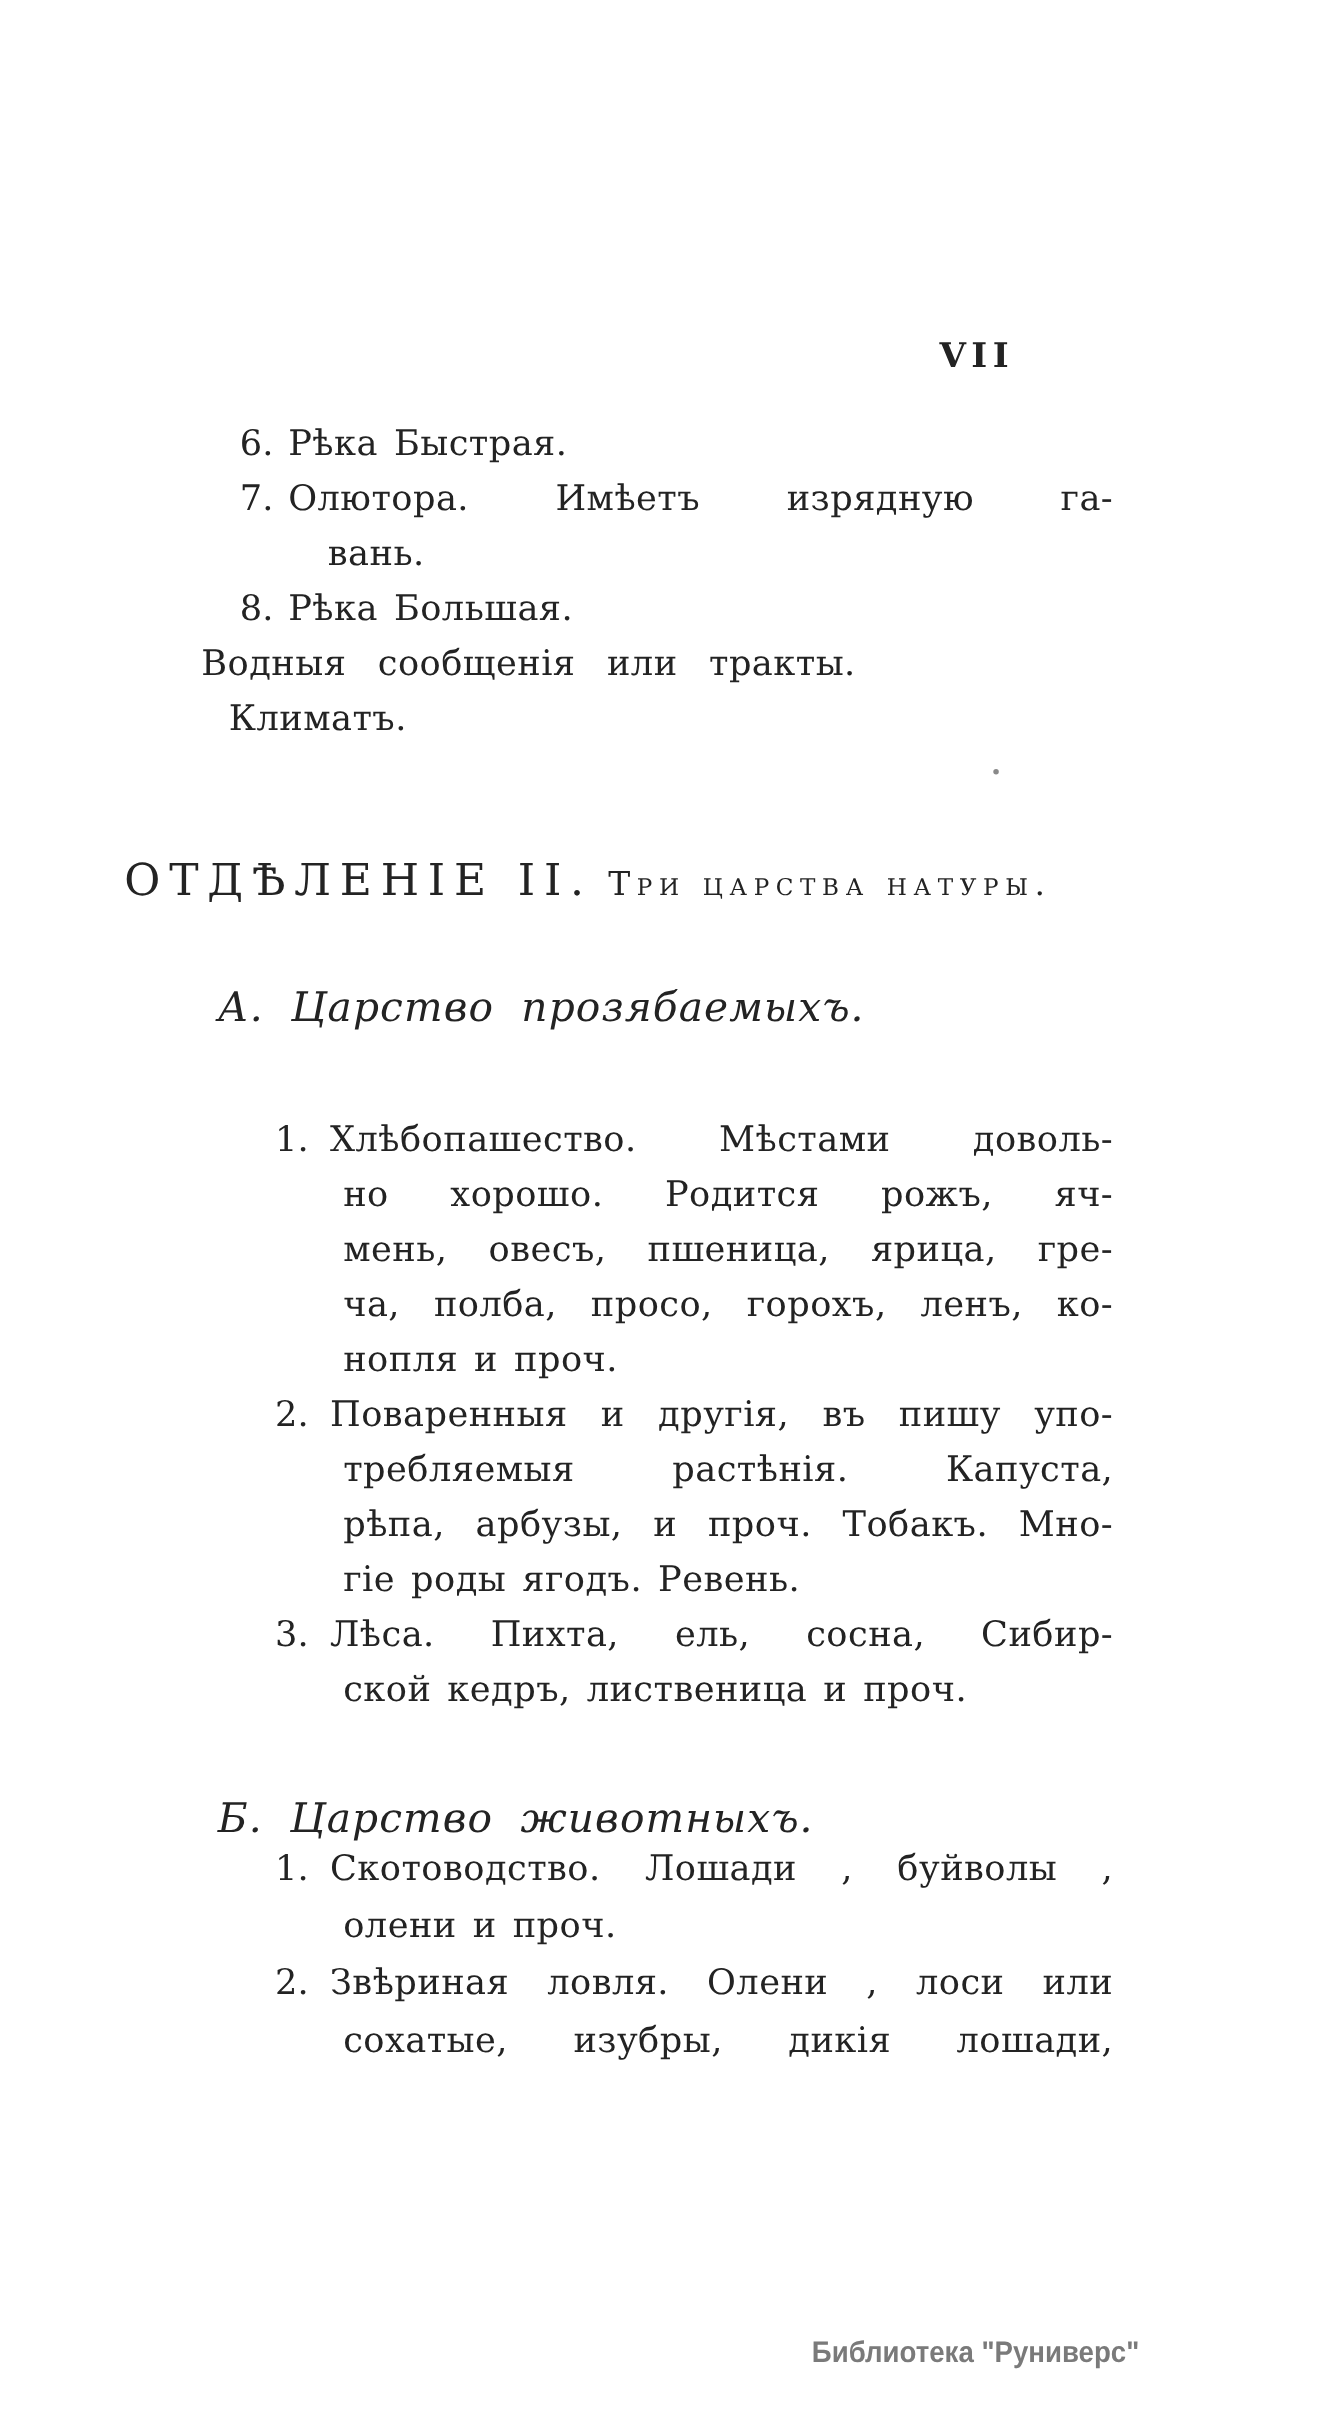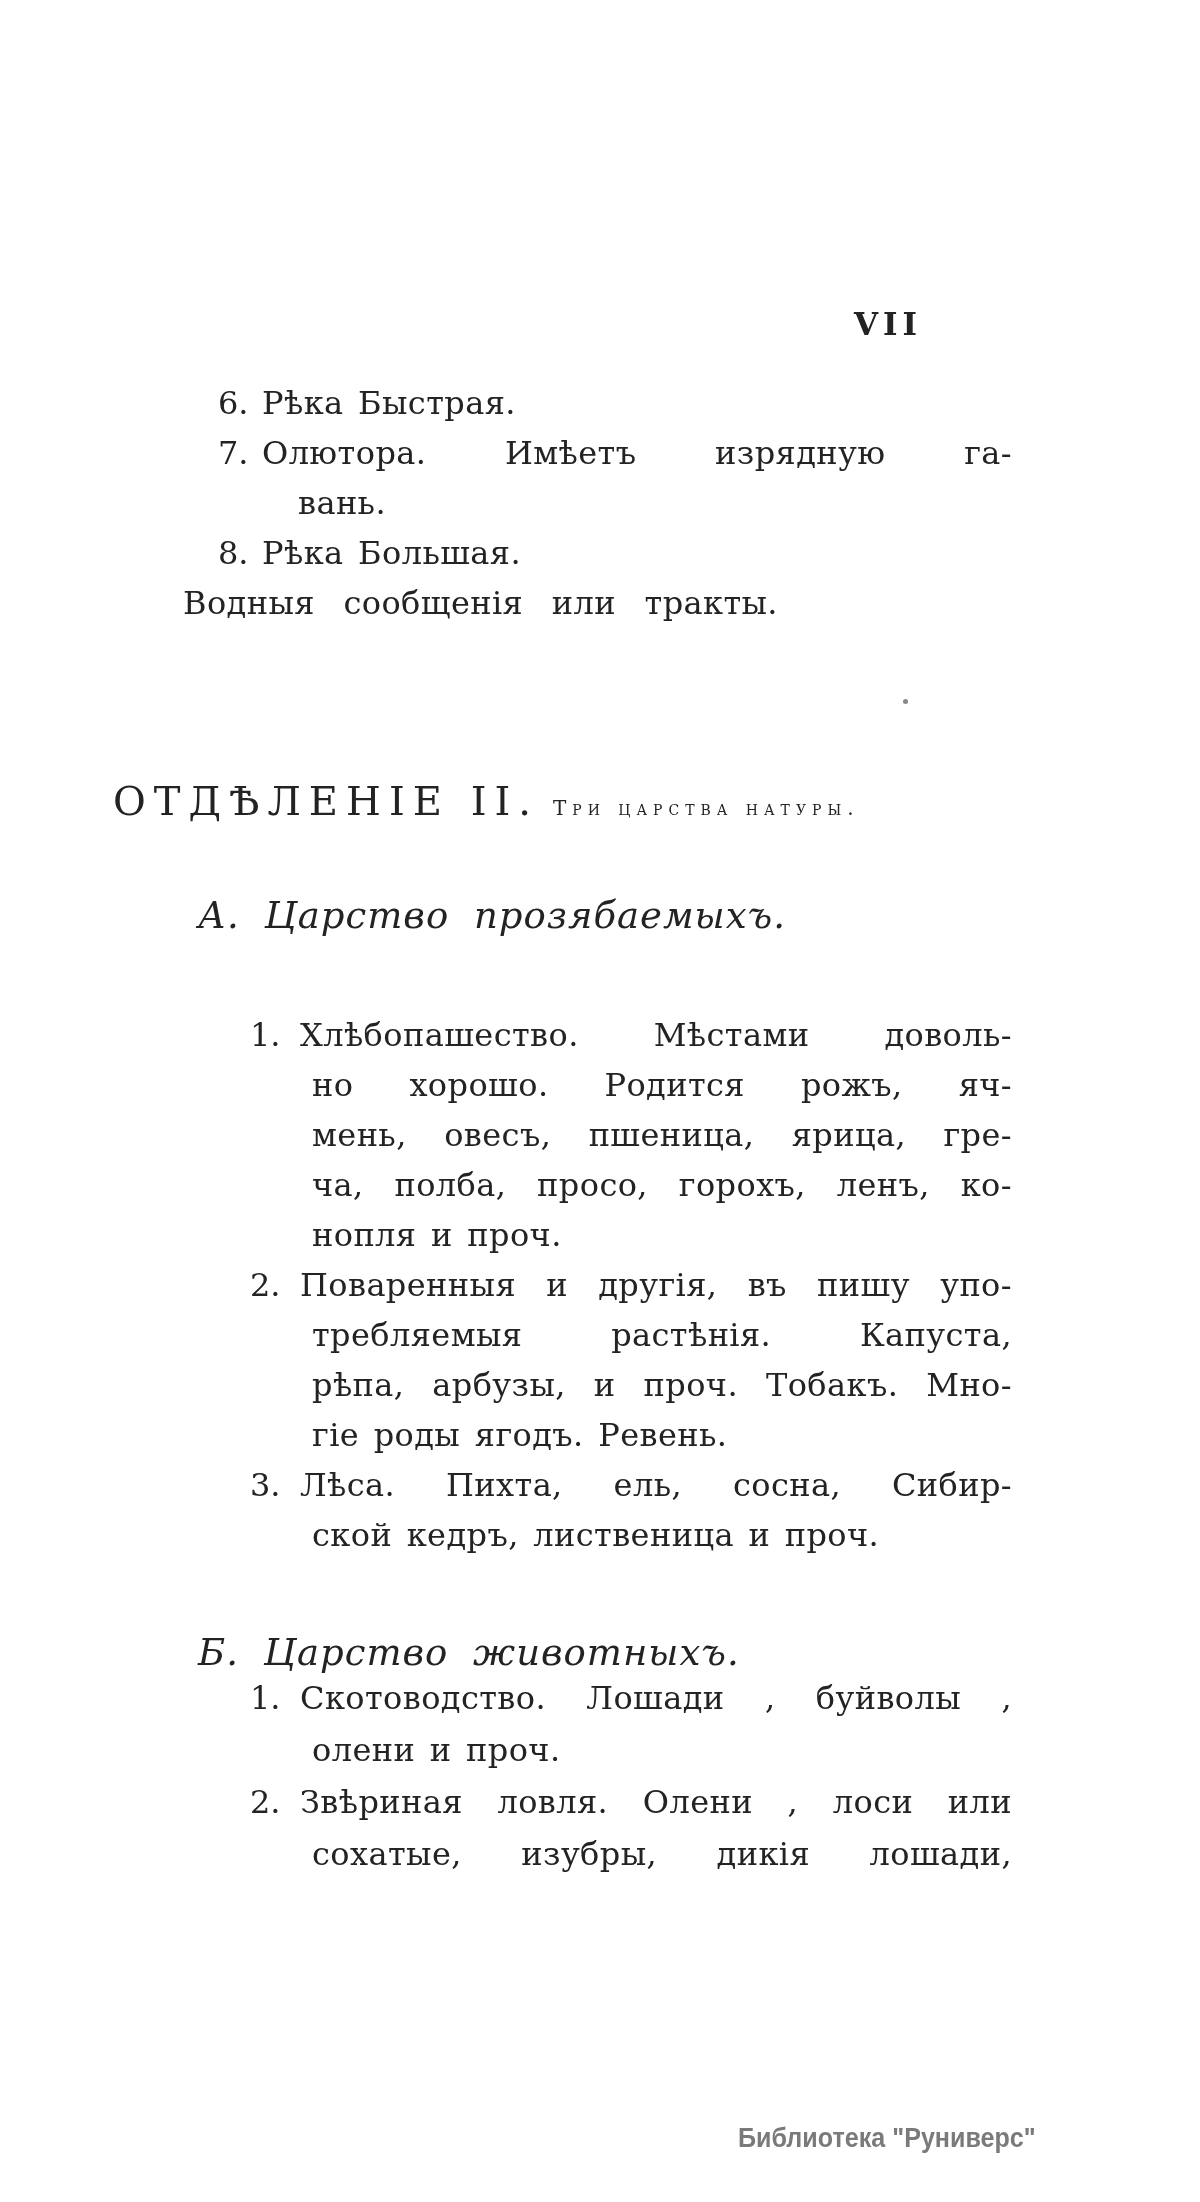--- a/index.html
+++ b/index.html
@@ -26,21 +26,21 @@
 
   
   .summary { left:183px; top:578px; width:829px; }
   .summary .row .t { width:100%; }
   .summary .wide .t { word-spacing:18px; }
   .summary .ind .t { padding-left:25px; }
 
   
   .secheading { left:113px; top:777px; white-space:nowrap; line-height:1.2; }
   .secheading .label { font-size:40px; letter-spacing:8px; }
-  .secheading .subtitle { font-size:20px; letter-spacing:6px; font-variant:small-caps; margin-left:14px; }
+  .secheading .subtitle { font-size:30px; letter-spacing:6px; font-variant:small-caps; margin-left:14px; }
 
   
   .subhead { font-style:italic; font-size:37px; letter-spacing:1px; word-spacing:12px; white-space:nowrap; line-height:1; }
   .subhead-a { left:198px; top:897px; }
   .subhead-b { left:198px; top:1587px;margin-top:47px; }
 
   
   .alist { left:250px; top:1010px; width:762px; }
   .blist { left:250px; top:1672px; width:762px; }
   .blist .row { line-height:52px; }
@@ -80,20 +80,23 @@
     </div>
     <div class="row">
       <div class="m">8.</div>
       <div class="t">Рѣка Большая.</div>
     </div>
   </div>
 
   <div class="abs summary">
     <div class="row wide">
       <div class="t">Водныя сообщенія или тракты.</div>
+    </div>
+    <div class="row ind">
+      <div class="t">Климатъ.</div>
     </div>
   </div>
 
   <div class="abs secheading">
     <span class="label">ОТДѢЛЕНІЕ II.</span><span class="subtitle">Три царства натуры.</span>
   </div>
 
   <div class="abs subhead subhead-a">А. Царство прозябаемыхъ.</div>
 
   <div class="abs alist">

